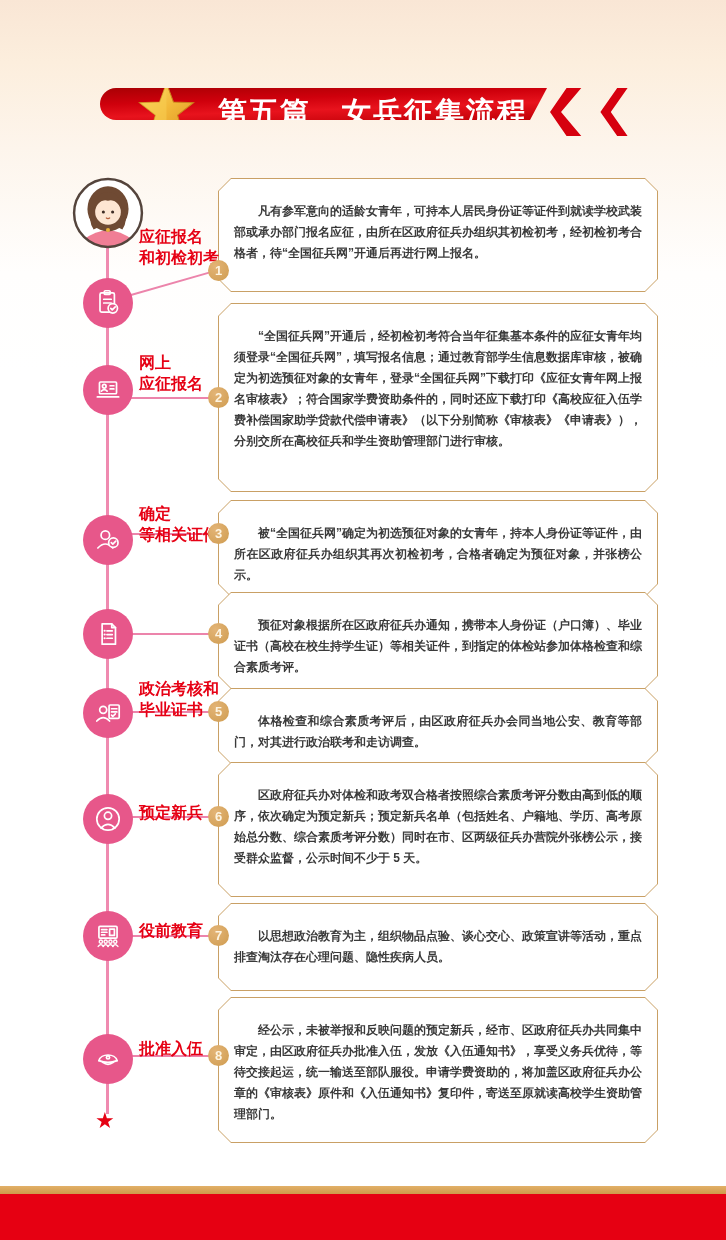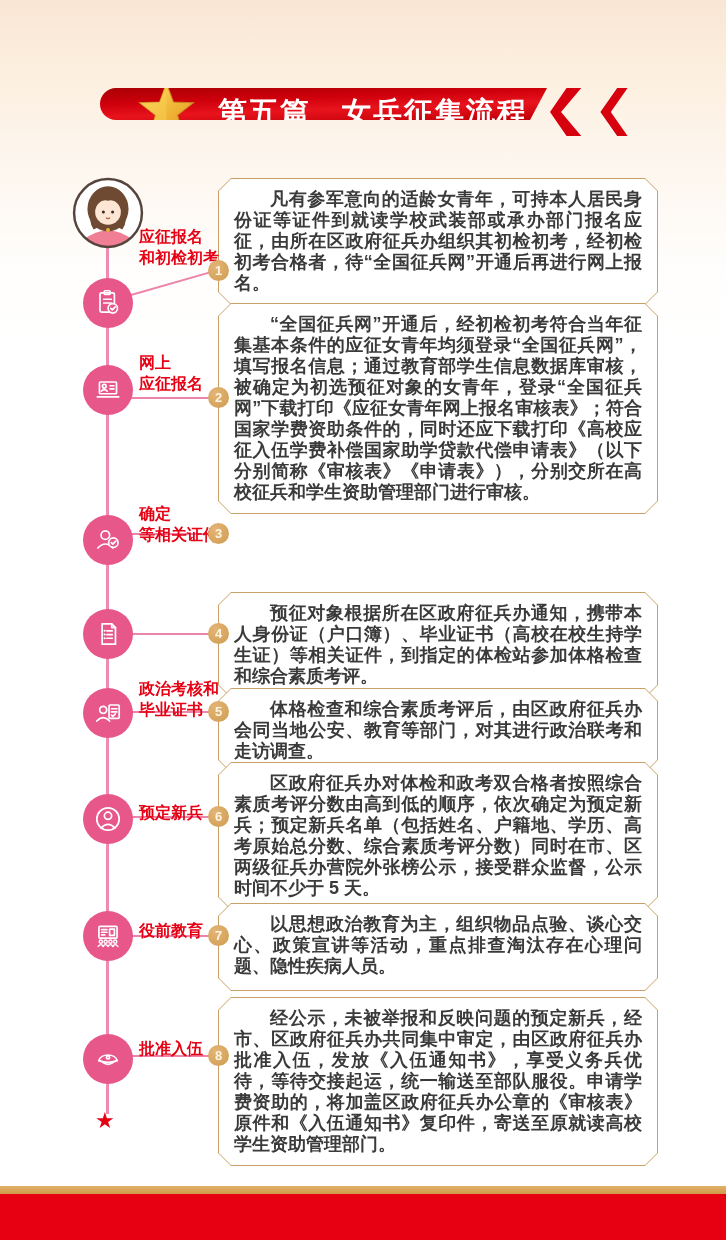--- a/index.html
+++ b/index.html
@@ -57,22 +57,22 @@
   
   .box {
     position:absolute; left:218px; width:440px; background:#c9a065; padding:1px;
     clip-path:polygon(13px 0,calc(100% - 13px) 0,100% 13px,100% calc(100% - 13px),calc(100% - 13px) 100%,13px 100%,0 calc(100% - 13px),0 13px);
   }
   .box-inner {
     background:#ffffff; padding:10px 15px;
     clip-path:polygon(12px 0,calc(100% - 12px) 0,100% 12px,100% calc(100% - 12px),calc(100% - 12px) 100%,12px 100%,0 calc(100% - 12px),0 12px);
   }
   .box-text {
-    font-size:18px; line-height:21px; color:#3a3a3a; font-weight:600;
-    text-align:justify; text-indent:2em;
+    font-size:12px; line-height:21px; color:#3a3a3a; font-weight:600;
+    text-align:justify; text-indent:2em;margin-top:12px;
   }
   .x1{top:178px} .x1 .box-inner{min-height:112px}
   .x2{top:303px} .x2 .box-inner{min-height:187px}
   .x3{top:500px} .x3 .box-inner{min-height:82px}
   .x4{top:592px} .x4 .box-inner{min-height:88px}
   .x5{top:688px} .x5 .box-inner{min-height:66px}
   .x6{top:762px} .x6 .box-inner{min-height:133px}
   .x7{top:903px} .x7 .box-inner{min-height:86px}
   .x8{top:997px} .x8 .box-inner{min-height:144px}
   
@@ -178,20 +178,25 @@
       <path d="M5.5,22.5 q7,-7.5 14,0"></path>
       <circle cx="20" cy="17.5" r="4.4" fill="#e7578a"></circle>
       <path d="M18.1,17.5 l1.4,1.4 l2.8,-2.8"></path>
     </g>
       </svg>
   </div>
   <div class="label l3">确定
 等相关证件</div>
   <div class="conn n3"></div>
   <div class="badge b3">3</div>
+  <div class="box x3">
+    <div class="box-inner">
+        <p class="box-text">被“全国征兵网”确定为初选预征对象的女青年，持本人身份证等证件，由所在区政府征兵办组织其再次初检初考，合格者确定为预征对象，并张榜公示。</p>
+      </div>
+  </div>
 
   <div class="circle c4">
     <svg viewBox="0 0 30 30">
         <g class="ic">
       <path d="M9.5,5.5 h9 l3.5,3.5 v15.5 h-12.5 z"></path>
       <path d="M18.5,5.5 v3.5 h3.5"></path>
       <path d="M14,12 h5 M14,15.5 h5 M14,19 h5"></path>
       <path d="M11.8,12 h0.1 M11.8,15.5 h0.1 M11.8,19 h0.1" stroke-width="2"></path>
     </g>
       </svg>

